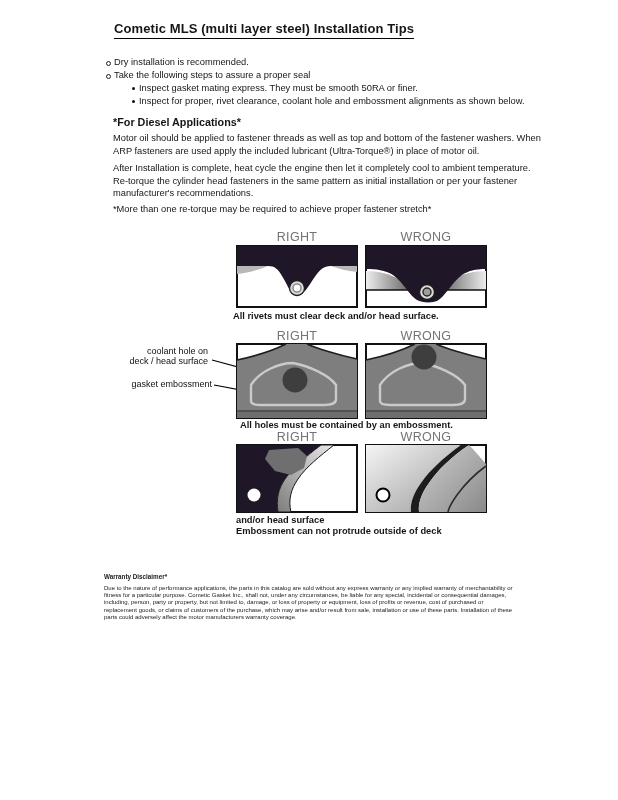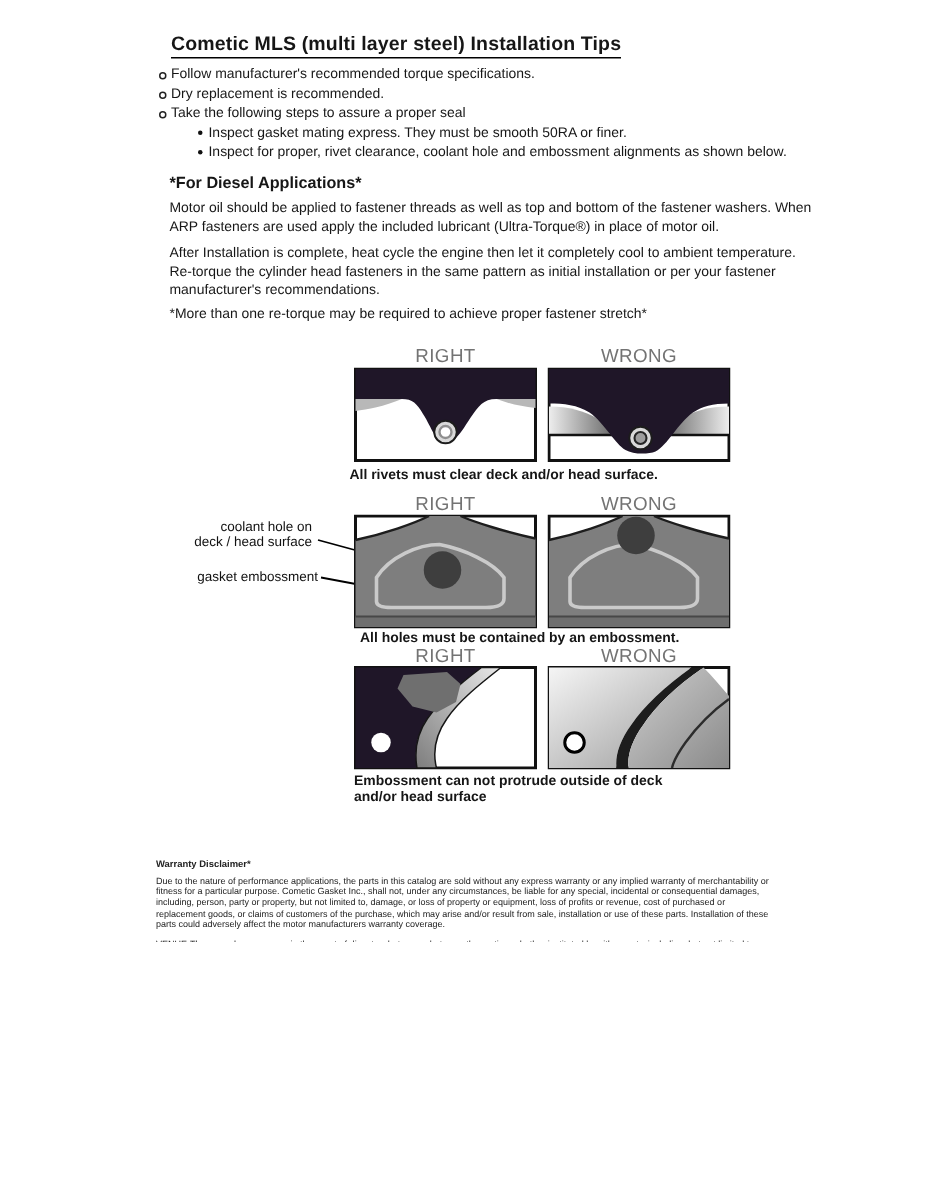--- a/index.html
+++ b/index.html
@@ -26,22 +26,21 @@
   .pagenum{left:386px;top:760px;font-size:11.5px;color:#242424;letter-spacing:.3px;}
   svg{display:block;}
 </style>
 </head>
 <body>
 
 <div class="page">
 
   <div class="abs title">Cometic MLS (multi layer steel) Installation Tips</div>
 
-  <div class="bullet" style="top:44px"><span>Follow manufacturer's recommended torque specifications.</span></div>
-  <div class="bullet" style="top:57px"><span>Dry replacement is recommended.</span></div>
+  <div class="bullet" style="top:57px"><span>Dry installation is recommended.</span></div>
   <div class="bullet" style="top:70px"><span>Take the following steps to assure a proper seal</span></div>
   <div class="subbullet" style="top:83px"><span>Inspect gasket mating express.  They must be smooth 50RA or finer.</span></div>
   <div class="subbullet" style="top:96px"><span>Inspect for proper, rivet clearance, coolant hole and embossment alignments as shown below.</span></div>
 
   <div class="abs diesel-h">*For Diesel Applications*</div>
   <div class="abs para body-text" style="top:132px">Motor oil should be applied to fastener threads as well as top and bottom of the fastener washers. When ARP fasteners are used apply the included lubricant (Ultra-Torque®) in place of motor oil.</div>
   <div class="abs para body-text" style="top:162px">After Installation is complete, heat cycle the engine then let it completely cool to ambient temperature. Re-torque the cylinder head fasteners in the same pattern as initial installation or per your fastener manufacturer's recommendations.</div>
   <div class="abs para body-text" style="top:203px">*More than one re-torque may be required to achieve proper fastener stretch*</div>
 
   <div class="abs rw-label" style="left:236px;top:230px">RIGHT</div>
@@ -144,22 +143,22 @@
     </defs>
     <rect x="1" y="1" width="120" height="67" fill="#ffffff" stroke="#111" stroke-width="2"></rect>
     <path d="M1,1 H96 C78,14 64,27 56,39 C48,50 45,60 46,68 H1 Z" fill="url(#g3wA)"></path>
     <path d="M96,1 C78,14 64,27 56,39 C48,50 45,60 46,68 H54 C53,60 56,50 64,39 C72,27 86,13 104,1 Z" fill="#1d1d1d"></path>
     <path d="M104,1 C86,13 72,27 64,39 C56,50 53,60 54,68 H121 V20 C115,13 110,7 104,1 Z" fill="url(#g3wB)"></path>
     <path d="M121,22 C110,30 100,40 92,51 C87,58 84,63 83,68" stroke="#2c2c2c" stroke-width="1.6" fill="none"></path>
     <circle cx="18" cy="51" r="6.5" fill="#ffffff" stroke="#000" stroke-width="2"></circle>
   </svg>
 
   <div class="abs caption" style="left:236px;top:515px">
+    <div>and/or head surface</div>
     <div>Embossment can not protrude outside of deck</div>
-    <div>and/or head surface</div>
   </div>
 
   <div class="abs disc">
     <p class="dh">Warranty Disclaimer*</p>
     <p>Due to the nature of performance applications, the parts in this catalog are sold without any express warranty or any implied warranty of merchantability or fitness for a particular purpose.  Cometic Gasket Inc., shall not, under any circumstances, be liable for any special, incidental or consequential damages, including, person, party or property, but not limited to, damage, or loss of property or equipment, loss of profits or revenue, cost of purchased or replacement goods, or claims of customers of the purchase, which may arise and/or result from sale, installation or use of these parts.  Installation of these parts could adversely affect the motor manufacturers warranty coverage.</p>
     <p>
       <span>VENUE-The agreed upon venue, in the event of dispute whatsoever between the parties, whether instituted by either party, including, but not limited to, contract terms, payment terms, delivery, type, defects, sufficiency of product, shall be the Court of Common Pleas, Lake County, Ohio or the Painesville Municipal Court, Lake County, Ohio, depending on the amount in controversy.</span><br>
       <span>This agreement shall be governed by and construed under the laws of the State of Ohio.</span>
     </p>
     <p>All prices and terms are subject to change without notice.</p>

